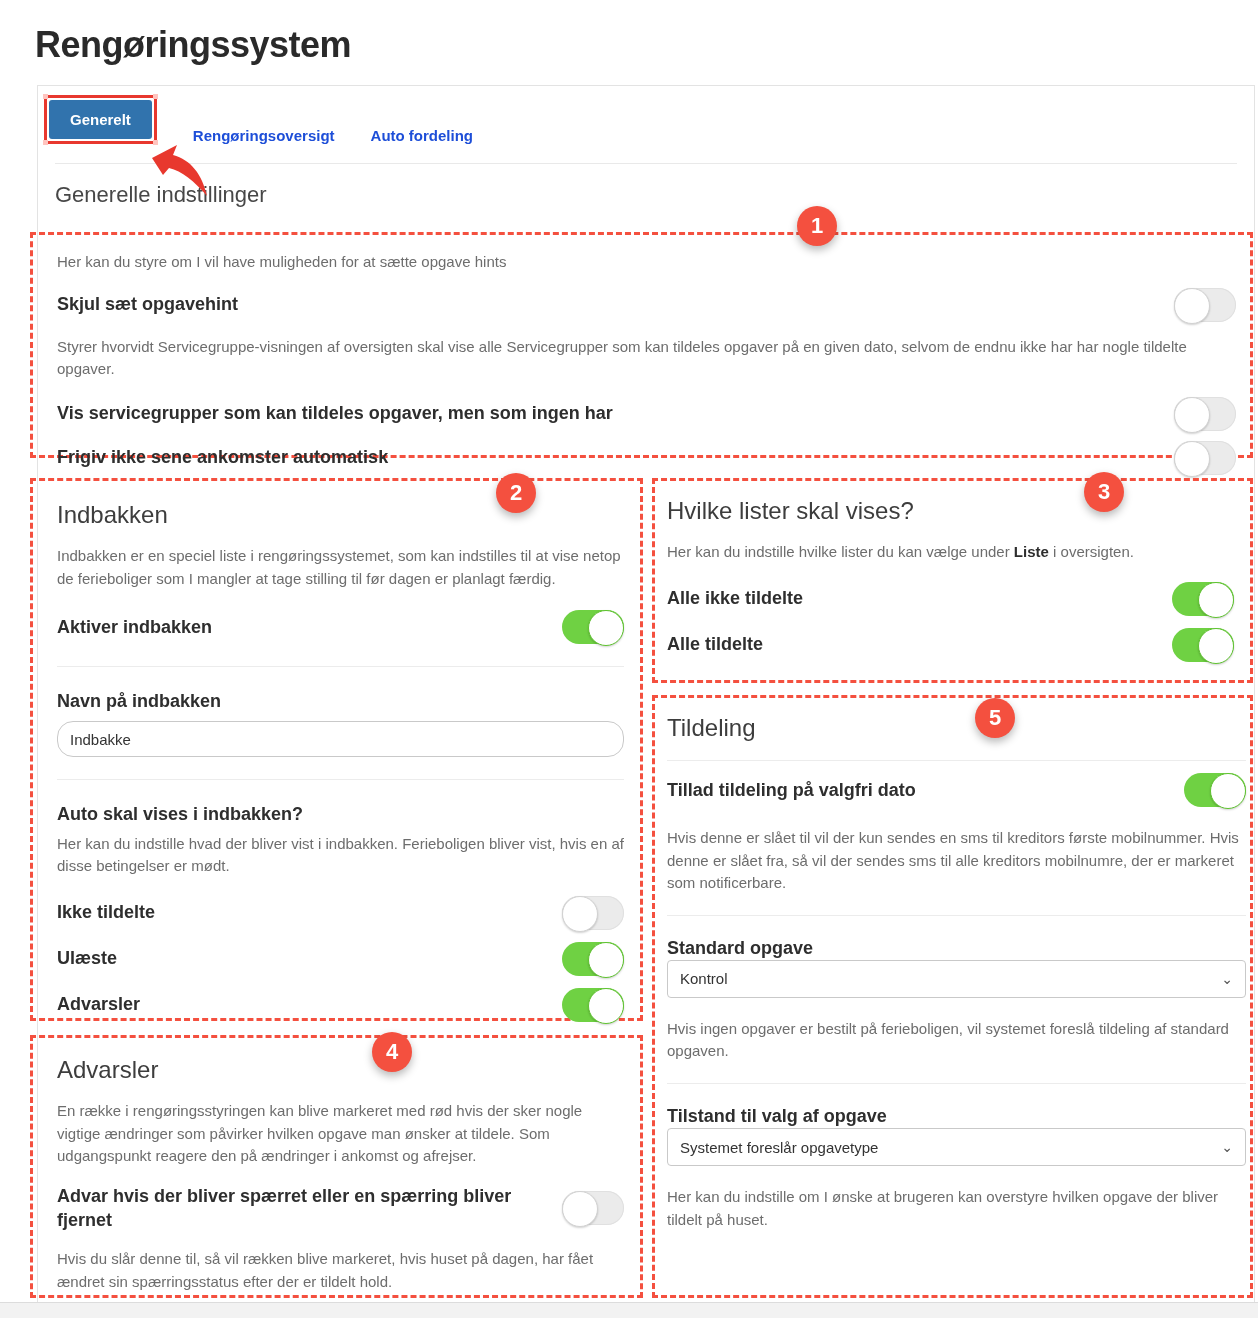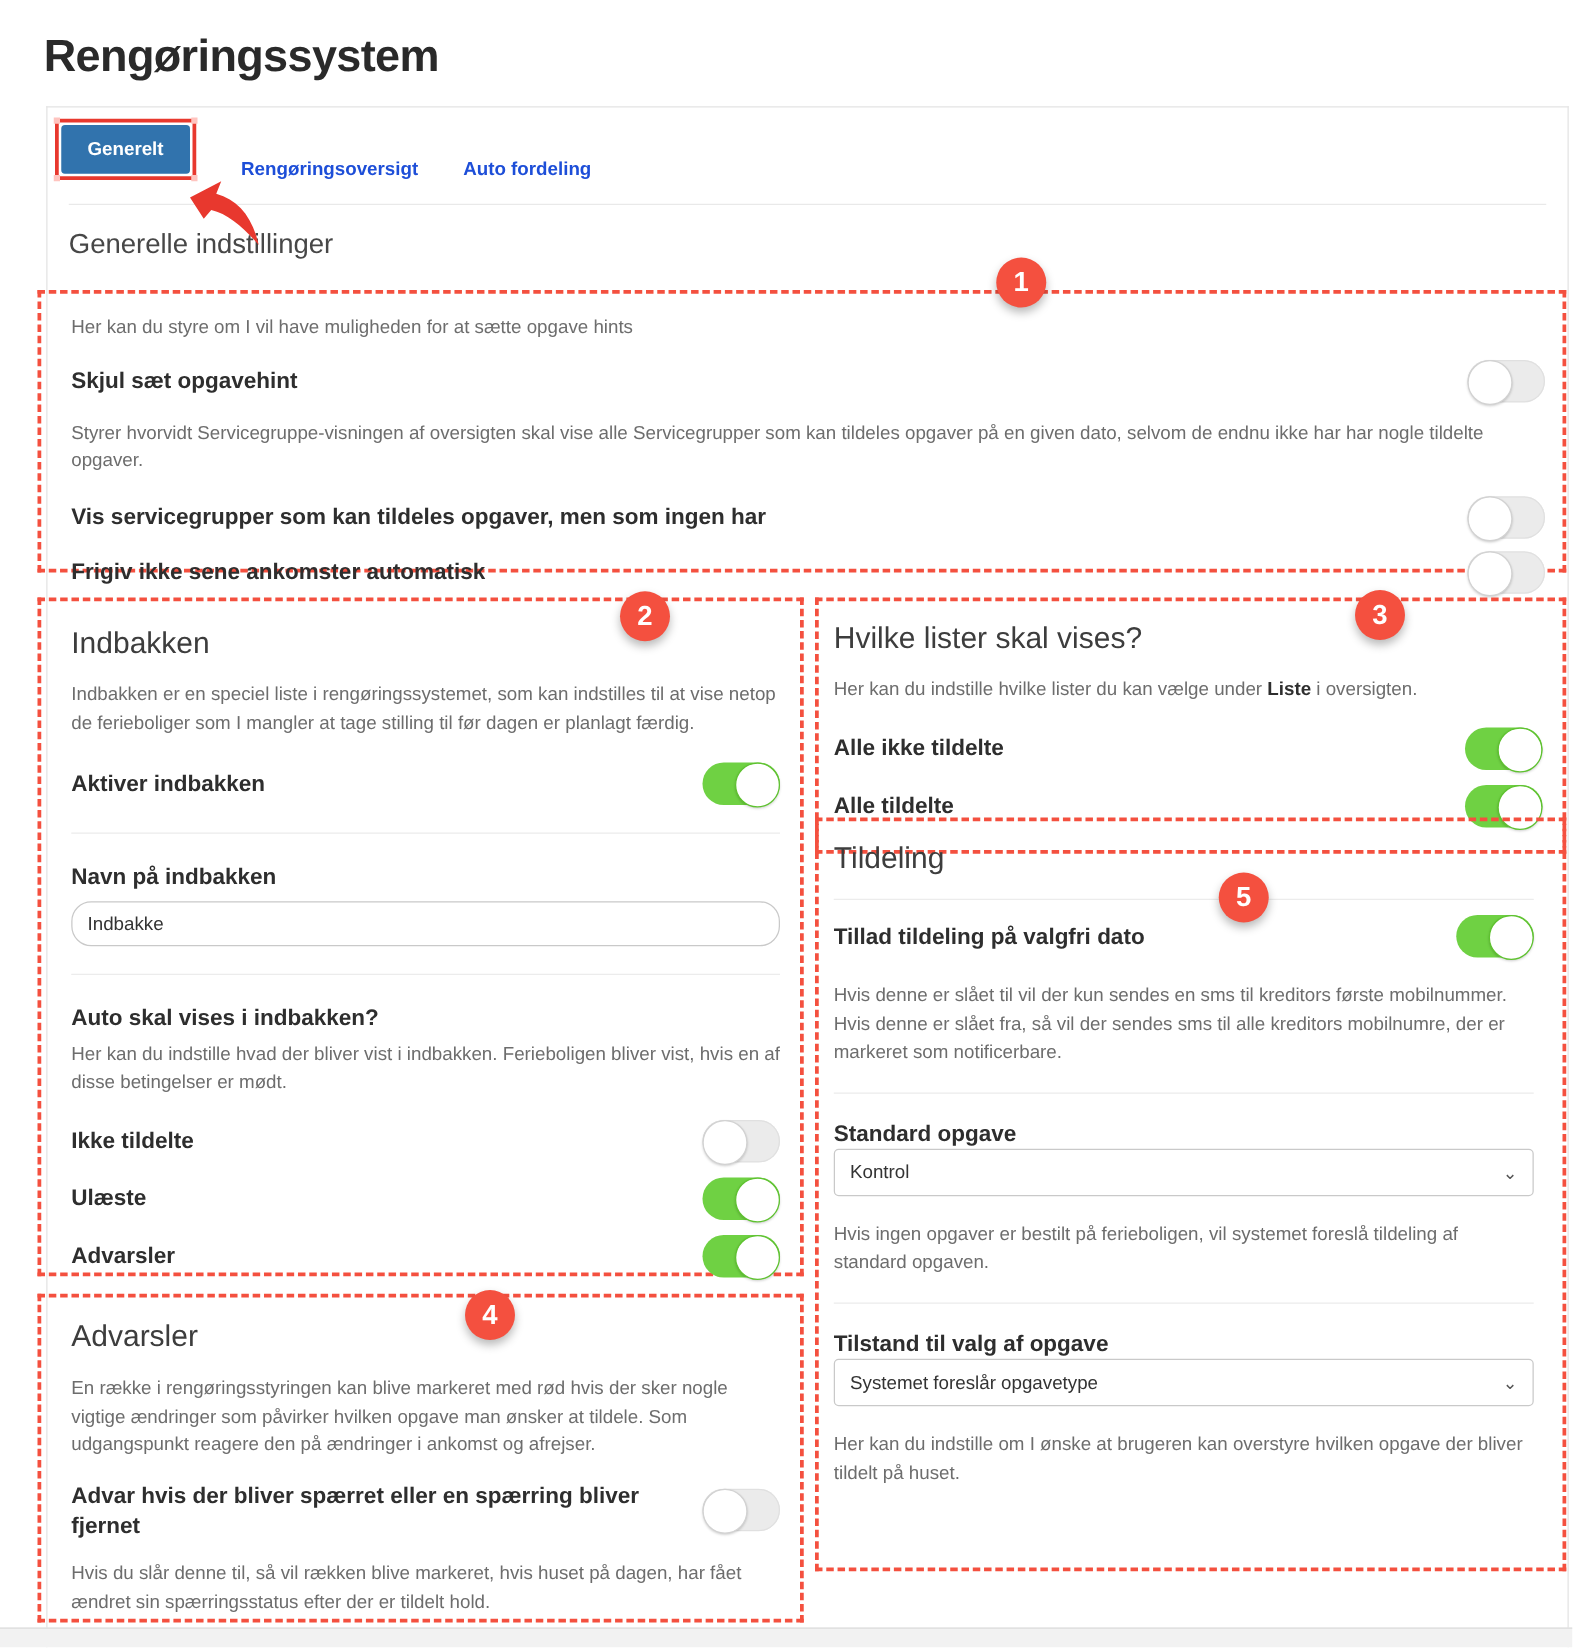--- a/index.html
+++ b/index.html
@@ -37,21 +37,21 @@
   }
   .annot-arrow { position:absolute; left:150px; top:144px; z-index:6; }
   .tab-divider { position:absolute; left:55px; top:163px; width:1182px; height:1px; background:#e9e9e9; }
   .page-subtitle { position:absolute; left:55px; top:182px; font-size:22px; font-weight:400; color:#474747; margin:0; }
 
   .dashed-box { position:absolute; border:3px dashed #f4503f; }
   #box1 { left:30px; top:232px; width:1223px; height:226px; padding:8px 14px 0 24px; }
   #box2 { left:30px; top:478px; width:613px; height:543px; padding:6px 16px 0 24px; }
   #box3 { left:652px; top:478px; width:601px; height:205px; padding:2px 16px 0 12px; }
   #box4 { left:30px; top:1035px; width:613px; height:263px; padding:6px 16px 0 24px; }
-  #box5 { left:652px; top:654px; width:601px; height:603px; padding:2px 23px 0 12px; }
+  #box5 { left:652px; top:695px; width:601px; height:603px; padding:2px 4px 0 12px; }
 
   .badge {
     position:absolute; width:40px; height:40px; border-radius:50%;
     background:#f4503f; color:#fff; font-size:22px; font-weight:bold;
     display:flex; align-items:center; justify-content:center;
     box-shadow:0 4px 8px rgba(0,0,0,0.28); z-index:5;
   }
   #badge1 { left:797px; top:206px; }
   #badge2 { left:496px; top:473px; }
   #badge3 { left:1084px; top:472px; }

